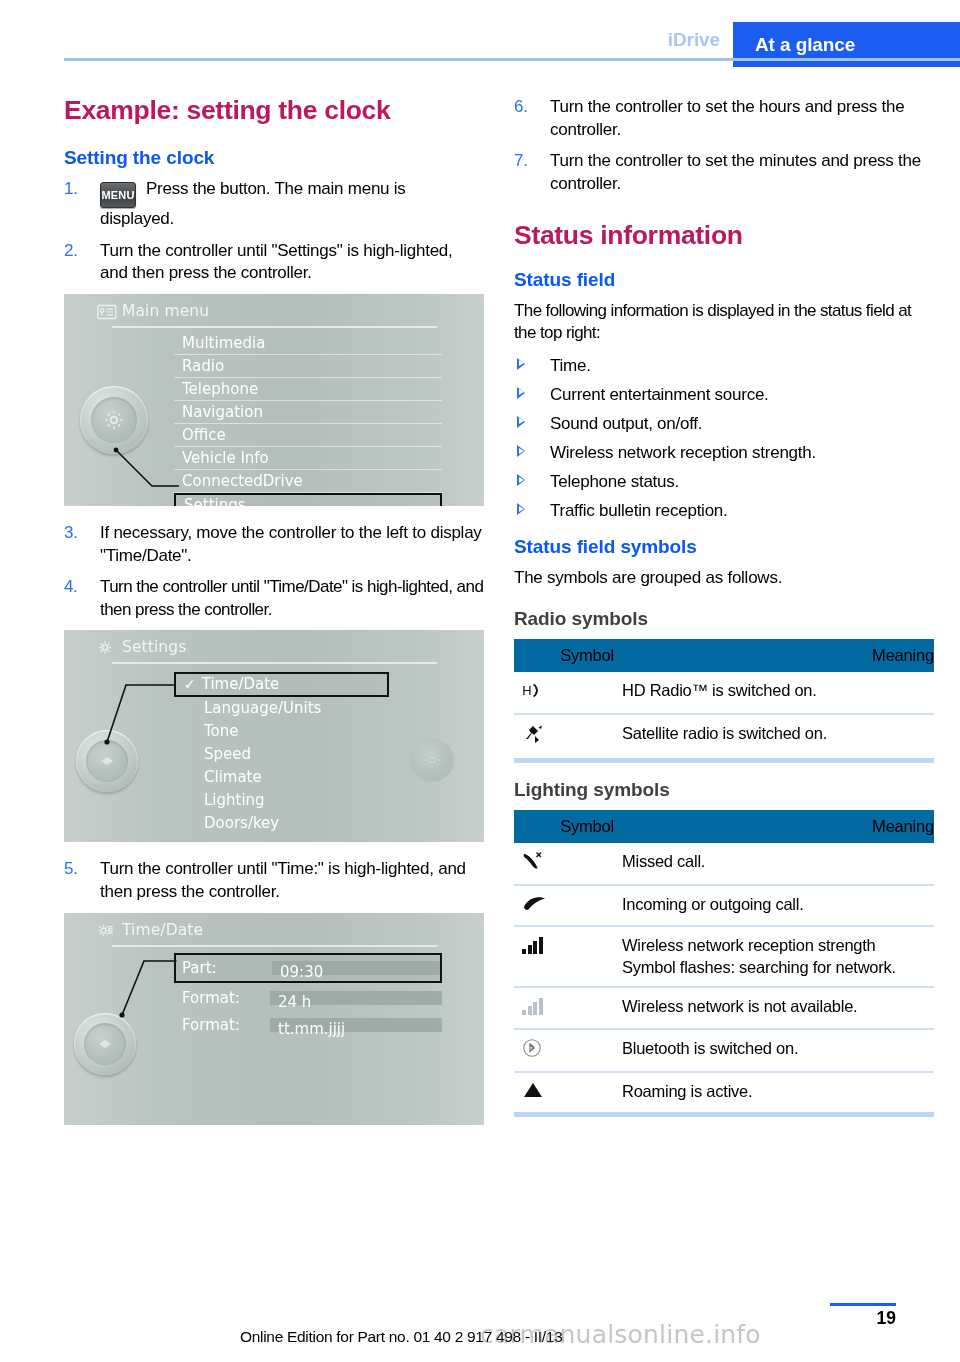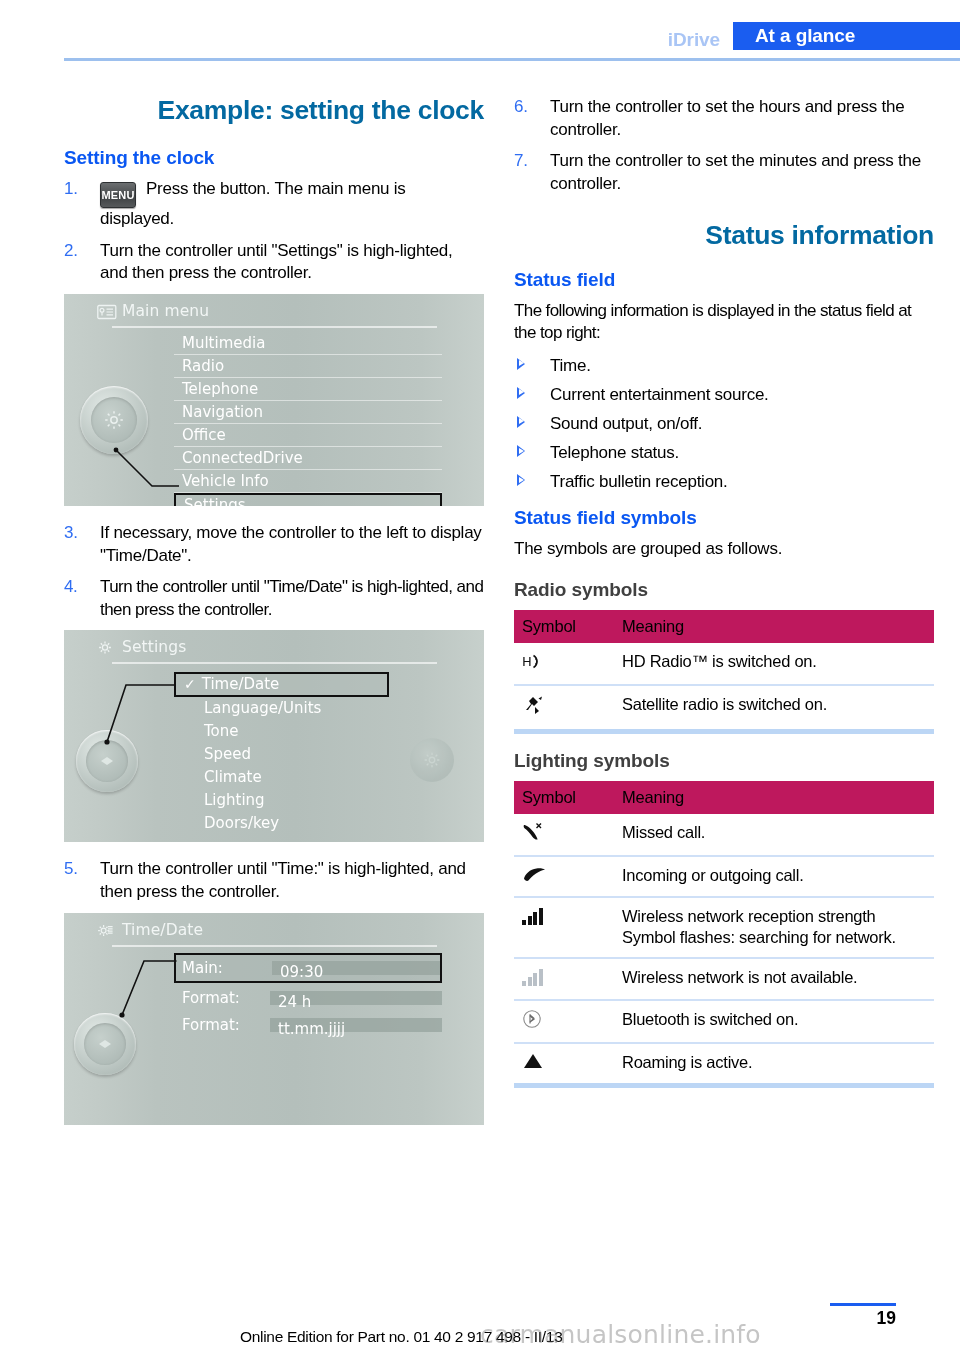--- a/index.html
+++ b/index.html
@@ -20,21 +20,21 @@
   #page-header {
     position: absolute;
     top: 0; left: 0;
     width: 960px;
     height: 58px;
   }
   .hdr-tab-active {
     position: absolute;
     right: 0;
     top: 22px;
-    height: 28px;
+    height: 45px;
     background: #1a5df0;
     color: #ffffff;
     font-size: 19px;
     font-weight: bold;
     padding: 0 26px 0 22px;
     display: flex;
     align-items: center;
     box-sizing: border-box;
     min-width: 227px;
     letter-spacing: -0.1px;
@@ -64,25 +64,24 @@
     position: absolute;
     top: 96px;
     width: 420px;
   }
   #col-left { left: 64px; }
   #col-right { left: 514px; }
 
   h1.doc-h1 {
     font-size: 26.5px;
     font-weight: bold;
-    color: #0369a1;
+    color: #be185d;
     margin: 0 0 22px 0;
     letter-spacing: -0.3px;
     line-height: 1.1;
-    text-align: right;
   }
   h2.doc-h2 {
     font-size: 19px;
     font-weight: bold;
     color: #0a57f2;
     margin: 0 0 9px 0;
     letter-spacing: -0.1px;
   }
   h2.doc-h2.light {
     color: #404040;
@@ -280,24 +279,24 @@
 
   .check { margin-right: 6px; font-size: 14px; }
 
   
   table.symtab {
     width: 420px;
     border-collapse: collapse;
     margin: 0 0 16px 0;
   }
   table.symtab thead th {
-    background: #be185d;
+    background: #0369a1;
     font-size: 16.5px;
     font-weight: normal;
-    text-align: left;
+    text-align: right;
     padding: 7px 0 7px 8px;
     letter-spacing: -0.2px;
   }
   table.symtab tbody td {
     font-size: 16.5px;
     padding: 8px 8px 8px 8px;
     border-bottom: 2px solid #cfe0f7;
     vertical-align: top;
     line-height: 1.28;
     letter-spacing: -0.25px;
@@ -404,22 +403,22 @@
       <path class="leadline" d="M52 156 L88 192 L115 192"></path>
       <circle class="leaddot" cx="52" cy="156" r="2.4"></circle>
     </svg>
 
     <div class="idrive-list">
       <div class="idrive-row">Multimedia</div>
       <div class="idrive-row">Radio</div>
       <div class="idrive-row">Telephone</div>
       <div class="idrive-row">Navigation</div>
       <div class="idrive-row">Office</div>
+      <div class="idrive-row">Vehicle Info</div>
       <div class="idrive-row">ConnectedDrive</div>
-      <div class="idrive-row">Vehicle Info</div>
       <div class="idrive-row sel">Settings</div>
     </div>
   </div>
 
   <ol class="steps">
     <li>
       <span class="num">3.</span>
       <span>If necessary, move the controller to the left to display "Time/Date".</span>
     </li>
     <li class="tight">
@@ -511,21 +510,21 @@
       </svg>
     </div>
 
     <svg style="position:absolute;left:0;top:0;width:420px;height:212px;pointer-events:none">
       <path class="leadline" d="M58 102 L80 48 L113 48"></path>
       <circle class="leaddot" cx="58" cy="102" r="2.6"></circle>
     </svg>
 
     <div class="idrive-kv">
       <div class="kv-row sel">
-        <span class="k">Main:</span>
+        <span class="k">Part:</span>
         <span class="v">09:30</span>
       </div>
       <div class="kv-row">
         <span class="k">Format:</span>
         <span class="v">24 h</span>
       </div>
       <div class="kv-row">
         <span class="k">Format:</span>
         <span class="v">tt.mm.jjjj</span>
       </div>
@@ -549,20 +548,21 @@
 
   <h1 class="doc-h1" style="margin-bottom:18px">Status information</h1>
 
   <h2 class="doc-h2">Status field</h2>
   <p class="body tight" style="margin-bottom:10px">The following information is displayed in the status field at the top right:</p>
 
   <ul class="tri">
     <li><span class="tribullet"></span><span>Time.</span></li>
     <li><span class="tribullet"></span><span>Current entertainment source.</span></li>
     <li><span class="tribullet"></span><span>Sound output, on/off.</span></li>
+    <li><span class="tribullet"></span><span>Wireless network reception strength.</span></li>
     <li><span class="tribullet"></span><span>Telephone status.</span></li>
     <li><span class="tribullet"></span><span>Traffic bulletin reception.</span></li>
   </ul>
 
   <h2 class="doc-h2">Status field symbols</h2>
   <p class="body" style="margin-bottom:18px">The symbols are grouped as follows.</p>
 
   <h2 class="doc-h2 light">Radio symbols</h2>
   <table class="symtab">
     <thead>

